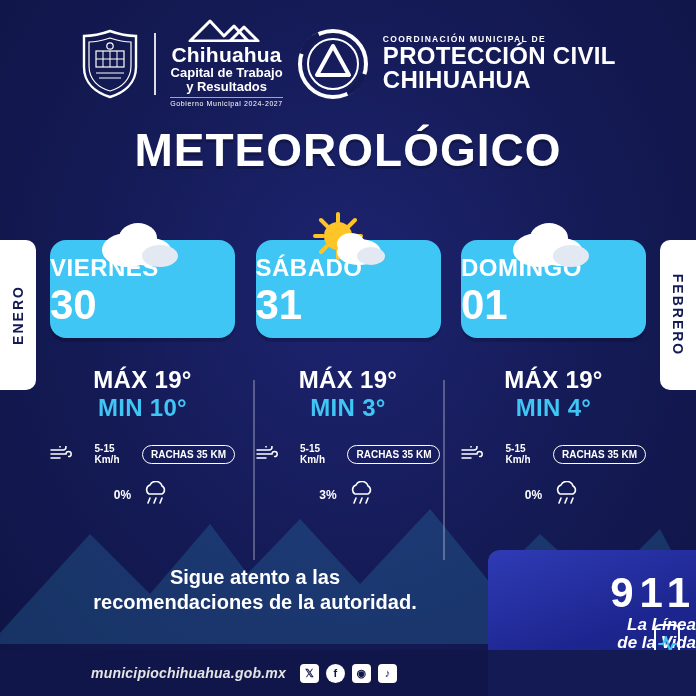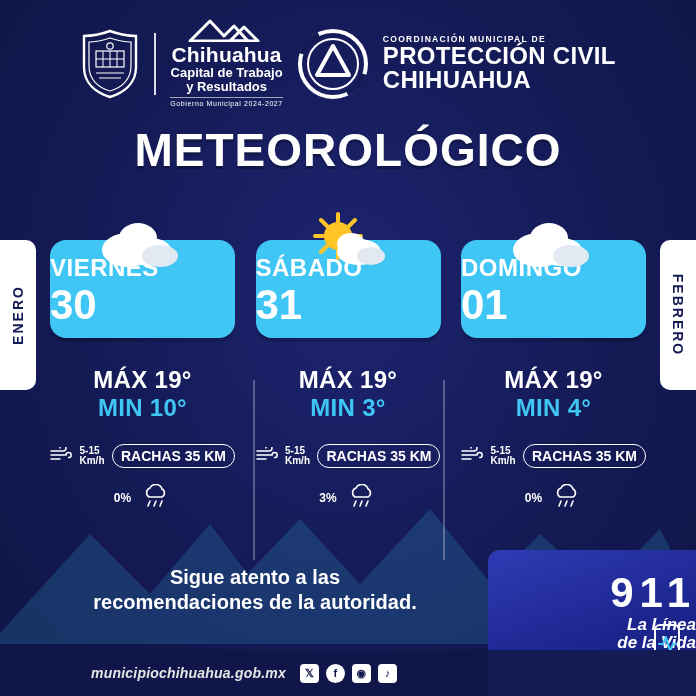--- a/index.html
+++ b/index.html
@@ -102,21 +102,21 @@
   .t-max { font-size: 24px; font-weight: bold; letter-spacing: .3px; }
   .t-min { font-size: 24px; font-weight: bold; color: #3fc6f4; letter-spacing: .3px; }
 
   .wind-row {
     margin-top: 22px; display: flex; align-items: center; justify-content: space-between; gap: 7px;
     color: #fff;
   }
   .wind-speed { font-size: 10px; font-weight: bold; line-height: 1.05; text-align: left; }
   .gust {
     border: 1.5px solid #fff; border-radius: 12px;
-    padding: 3px 8px; font-size: 14px; font-weight: bold; white-space: nowrap;
+    padding: 3px 8px; font-size: 10px; font-weight: bold; white-space: nowrap;
   }
   .rain-row {
     margin-top: 16px; display: flex; align-items: center; justify-content: center; gap: 10px;
     color: #fff;
   }
   .rain-pct { font-size: 12px; font-weight: bold; }
 
   
   .col-sep {
     position: absolute; top: 380px; width: 2px; height: 180px;

